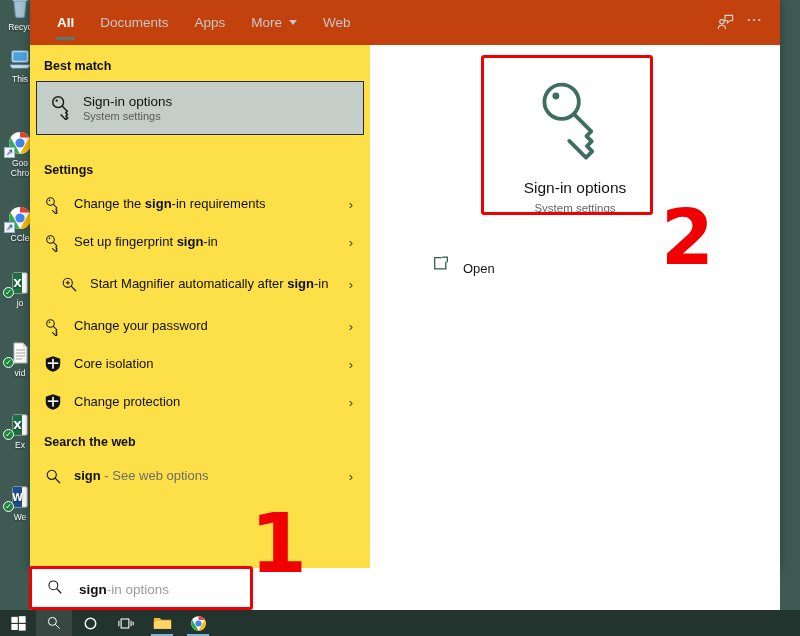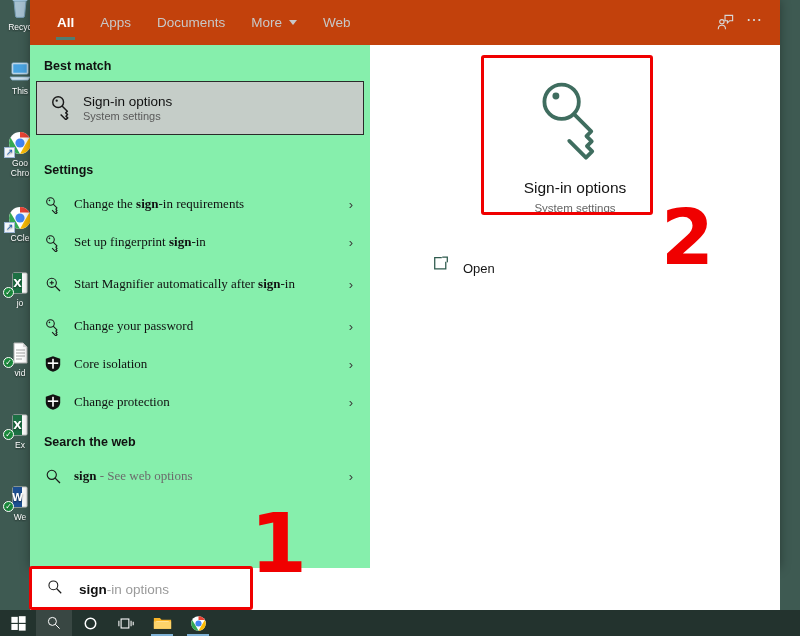--- a/index.html
+++ b/index.html
@@ -73,21 +73,21 @@
     width: 30px; height: 30px; display: flex;
     align-items: center; justify-content: center;
     color: #d8d8d8;
   }
   .tb-dots { letter-spacing: 2px; font-size: 16px; color: #d8d8d8; padding-bottom: 6px; }
 
   #panels { flex: 1; display: flex; min-height: 0; }
 
   
   #results {
-    width: 340px; background: #86efac;
+    width: 340px; background: #fde047;
     padding: 8px 0 0 0; overflow: hidden;
   }
   .group-head {
     font-size: 12.5px; font-weight: bold; color: #111;
     padding: 6px 0 8px 14px;
   }
   .best-row {
     margin: 0 6px; height: 54px;
     background: #c5cdc8; border: 1px solid #2a2a2a;
     display: flex; align-items: center; padding-left: 12px;
@@ -95,27 +95,27 @@
   }
   .best-ico { width: 34px; flex-shrink: 0; color: #1a1a1a; }
   .best-txt { display: flex; flex-direction: column; gap: 1px; }
   .best-title { font-size: 13.5px; color: #101010; }
   .best-sub { font-size: 11px; color: #5a5a5a; }
 
   .res-row {
     height: 38px; display: flex; align-items: center;
     padding: 0 10px 0 14px; cursor: default;
   }
-  .res-row.tall { height: 46px; align-items: center; }
+  .res-row.tall { height: 46px; align-items: center; margin-left: 16px; }
   .res-ico {
     width: 30px; flex-shrink: 0; color: #1a1a1a;
     display: flex; align-items: center;
   }
   .res-label {
-    flex: 1; font-size: 13px; color: #101010; line-height: 16px; font-family: Liberation Serif, serif;
+    flex: 1; font-size: 13px; color: #101010; line-height: 16px;
   }
   .res-label b { font-weight: bold; }
   .res-label .dim { color: #6b6b6b; }
   .chev {
     width: 18px; flex-shrink: 0; text-align: center;
     color: #3a3a3a; font-size: 13px;
   }
 
   
   #preview {
@@ -179,21 +179,21 @@
   <div class="desk-icon" style="top:-6px">
     <div class="desk-glyph">
       <svg width="26" height="26" viewBox="0 0 26 26">
         <path d="M7 7 h12 l-1.5 15 a1.5 1.5 0 0 1 -1.5 1.4 h-6 a1.5 1.5 0 0 1 -1.5 -1.4 Z" fill="#b9d4e8" stroke="#7fa8c4" stroke-width="1" opacity=".85"></path>
         <rect x="5.5" y="4.5" width="15" height="2.6" rx="1" fill="#9fc2da"></rect>
       </svg>
     </div>
     <span class="desk-label">Recyc</span>
   </div>
 
-  <div class="desk-icon" style="top:58px">
+  <div class="desk-icon" style="top:46px">
     <div class="desk-glyph">
       <svg width="26" height="26" viewBox="0 0 26 26">
         <rect x="5" y="5" width="16" height="11" rx="1" fill="#e8f2fa" stroke="#8fb6d2"></rect>
         <rect x="6.2" y="6.2" width="13.6" height="8.6" fill="#4aa3e0"></rect>
         <path d="M3 19 h20 l-2 3 h-16 Z" fill="#cfe0ec" stroke="#8fb6d2" stroke-width=".8"></path>
       </svg>
     </div>
     <span class="desk-label">This</span>
   </div>
 
@@ -280,24 +280,24 @@
   </div>
 </div>
 
 <div id="flyout">
 
   <div id="tabbar">
     <div class="tab active">
       <span>All</span>
     </div>
     <div class="tab">
+      <span>Documents</span>
+    </div>
+    <div class="tab">
       <span>Apps</span>
-    </div>
-    <div class="tab">
-      <span>Documents</span>
     </div>
     <div class="tab">
       <span>More</span>
       <span class="caret"></span>
     </div>
     <div class="tab">
       <span>Web</span>
     </div>
     <div class="tabbar-spacer"></div>
     <div class="tb-icon">

